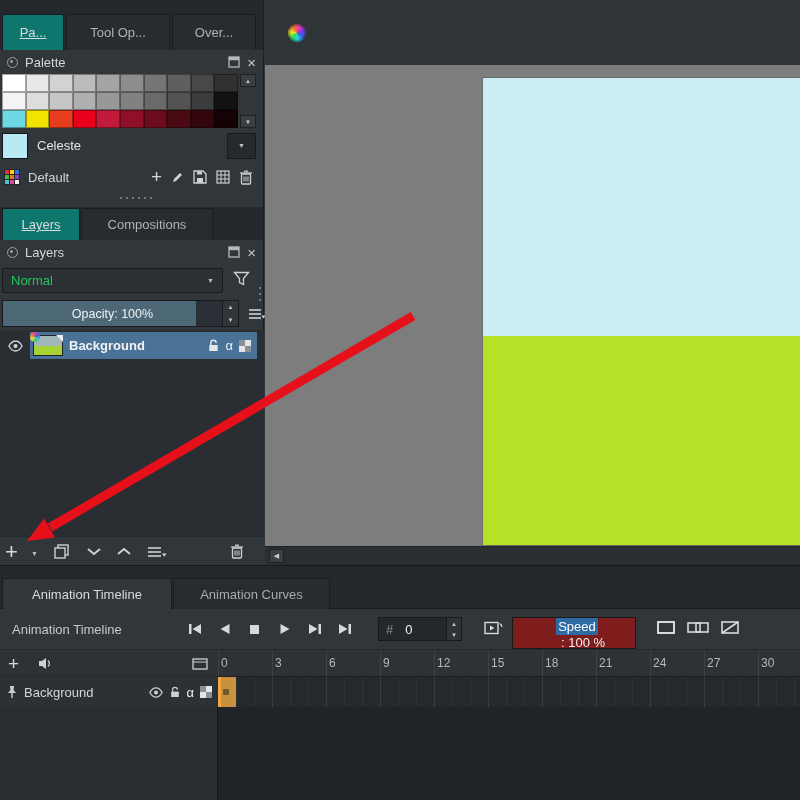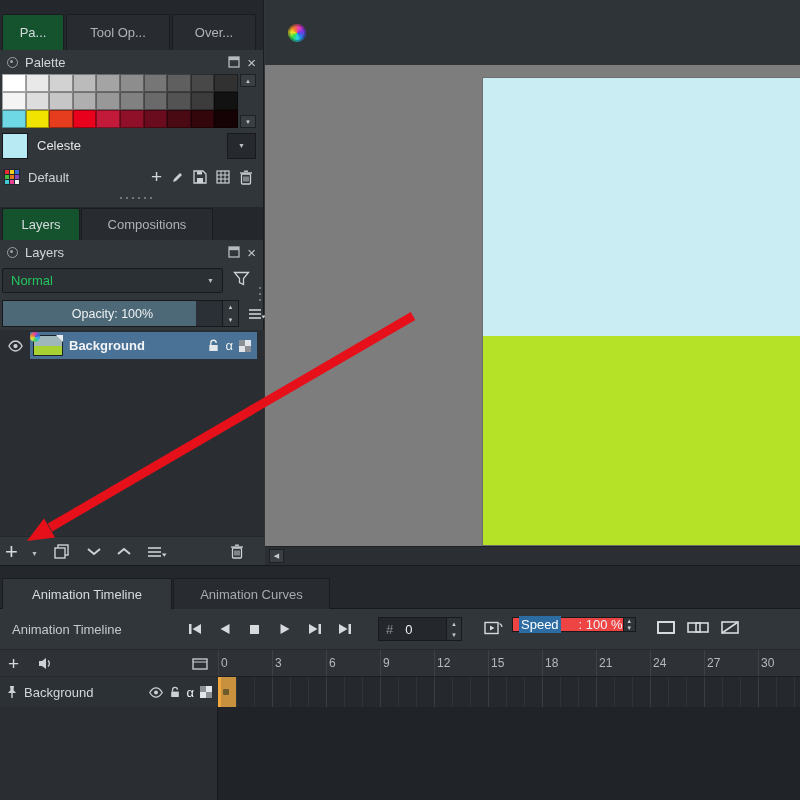--- a/index.html
+++ b/index.html
@@ -8,21 +8,21 @@
   .app *{box-sizing:border-box;}
   svg{display:block;}
 
   
   .left-panel{position:absolute;left:0;top:0;width:264px;height:565px;background:#31363b;border-right:1px solid #1b1e21;}
   .l-strip{position:absolute;left:0;width:100%;background:#24272b;}
   .l-strip1{top:0;height:50px;}
   .l-strip2{top:207px;height:33px;}
   .tab{position:absolute;display:flex;align-items:center;justify-content:center;background:#282c30;
        border:1px solid #1a1d20;border-bottom:none;color:#aeb3b8;border-radius:2px 2px 0 0;cursor:default;}
-  .tab.active{background:#14532d;color:#d7dbde;}
+  .tab.active{background:#0f766e;color:#d7dbde;text-decoration:underline;}
   .tab-pa{left:2px;top:14px;width:62px;height:36px;}
   .tab-toolop{left:66px;top:14px;width:104px;height:36px;}
   .tab-over{left:172px;top:14px;width:84px;height:36px;}
   .tab-layers{left:2px;top:208px;width:78px;height:32px;}
   .tab-comps{left:81px;top:208px;width:132px;height:32px;}
 
   .dock-head{position:absolute;left:0;width:100%;height:22px;display:flex;align-items:center;padding:0 7px;gap:7px;}
   .head-pal{top:51px;}
   .head-lay{top:241px;}
   .dock-circle{width:11px;height:11px;border:1.6px solid #9aa0a6;border-radius:50%;position:relative;flex:none;}
@@ -122,22 +122,22 @@
   .anim-toolbar{position:absolute;left:0;top:43px;width:100%;height:40px;background:#31363b;}
   .atb-label{position:absolute;left:12px;top:0;height:40px;display:flex;align-items:center;color:#c4c9cd;}
   .transport{position:absolute;left:182px;top:7px;display:flex;gap:5px;}
   .t-btn{width:25px;height:26px;display:flex;align-items:center;justify-content:center;}
   .frame-box{position:absolute;left:378px;top:8px;width:84px;height:24px;background:#24272b;
              border:1px solid #17191c;display:flex;align-items:center;}
   .frame-hash{color:#8d9399;margin-left:7px;}
   .frame-val{color:#eef1f3;margin-left:12px;flex:1;}
   .box-spin{width:15px;height:100%;border-left:1px solid #17191c;display:flex;flex-direction:column;background:#2e3338;}
   .drop-btn{position:absolute;left:484px;top:11px;}
-  .speed-box{position:absolute;left:512px;top:8px;width:124px;height:15px;background:#ef4444;
-             border:1px solid #17191c;display:flex;align-items:center;}
+  .speed-box{position:absolute;left:512px;top:8px;width:124px;height:32px;background:#7f1d1d;
+             border:1px solid #17191c;display:flex;align-items:center;flex-direction:column;}
   .speed-sel{margin-left:6px;color:#ffffff;padding:1px 2px;}
   .speed-rest{color:#eef1f3;flex:1;white-space:pre;margin-left:18px;}
   .right-icons{position:absolute;left:656px;top:11px;display:flex;gap:11px;}
 
   .anim-row2{position:absolute;left:0;top:83px;width:100%;height:27px;background:#2e3236;border-top:1px solid #26292d;}
   .ar2-plus{position:absolute;left:8px;top:0;height:27px;display:flex;align-items:center;font-size:19px;color:#d2d6d9;}
   .ar2-audio{position:absolute;left:38px;top:7px;}
   .ar2-film{position:absolute;left:192px;top:8px;}
   .ruler{position:absolute;left:218px;top:0;right:0;height:27px;
          background-image:repeating-linear-gradient(90deg,rgba(255,255,255,.08) 0 1px,transparent 1px 54px);}

